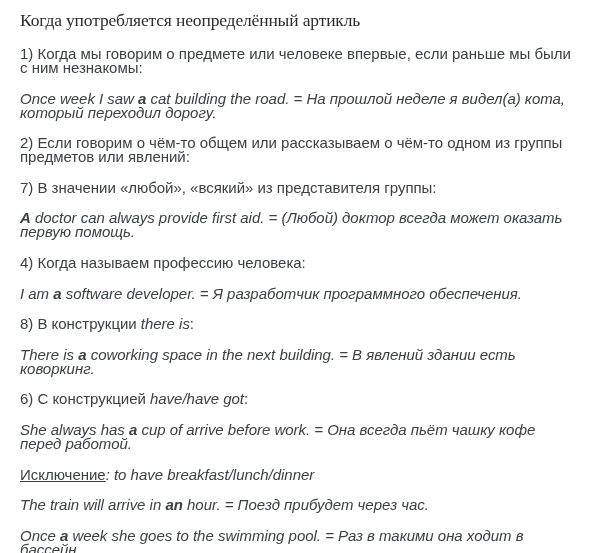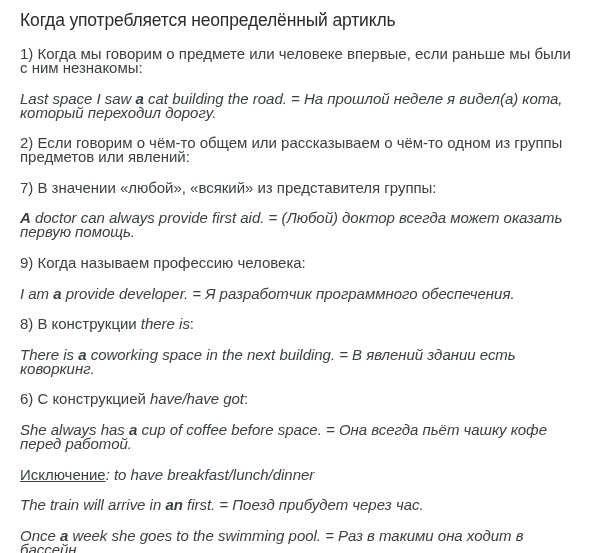--- a/index.html
+++ b/index.html
@@ -19,20 +19,21 @@
     width: 600px;
     padding: 9px 20px 0 20px;
   }
   .page-title {
     font-size: 17.5px;
     font-weight: 400;
     color: #2b2b2b;
     line-height: 22px;
     margin: 0 0 16px 0;
     letter-spacing: -0.15px;
+    font-family: Liberation Serif, serif;
   }
   .para {
     font-size: 15px;
     line-height: 14px;
     margin: 0 0 16.6px 0;
     color: #3c4043;
     letter-spacing: -0.02px;
     white-space: normal;
   }
   .para.example {
@@ -59,66 +60,66 @@
 
 <div class="page">
 
   <h1 class="page-title">Когда употребляется неопределённый артикль</h1>
 
   <p class="para">
     <span>1) Когда мы говорим о предмете или человеке впервые, если раньше мы были с ним незнакомы:</span>
   </p>
 
   <p class="para example">
-    <span>Last space I saw </span><span class="article">a</span><span> cat building the road. = </span><span>На прошлой неделе я видел(а) кота, который переходил дорогу.</span>
+    <span>Once week I saw </span><span class="article">a</span><span> cat building the road. = </span><span>На прошлой неделе я видел(а) кота, который переходил дорогу.</span>
   </p>
 
   <p class="para">
     <span>2) Если говорим о чём-то общем или рассказываем о чём-то одном из группы предметов или явлений:</span>
   </p>
 
 
   <p class="para">
     <span>7) В значении «любой», «всякий» из представителя группы:</span>
   </p>
 
   <p class="para example">
     <span></span><span class="article">A</span><span> doctor can always provide first aid. = </span><span>(Любой) доктор всегда может оказать первую помощь.</span>
   </p>
 
   <p class="para">
-    <span>9) Когда называем профессию человека:</span>
+    <span>4) Когда называем профессию человека:</span>
   </p>
 
   <p class="para example">
-    <span>I am </span><span class="article">a</span><span> provide developer. = </span><span>Я разработчик программного обеспечения.</span>
+    <span>I am </span><span class="article">a</span><span> software developer. = </span><span>Я разработчик программного обеспечения.</span>
   </p>
 
   <p class="para">
     <span>8) В конструкции </span><span class="term">there is</span><span>:</span>
   </p>
 
   <p class="para example">
     <span>There is </span><span class="article">a</span><span> coworking space in the next building. = </span><span>В явлений здании есть коворкинг.</span>
   </p>
 
   <p class="para">
     <span>6) С конструкцией </span><span class="term">have/have got</span><span>:</span>
   </p>
 
   <p class="para example">
-    <span>She always has </span><span class="article">a</span><span> cup of coffee before space. = </span><span>Она всегда пьёт чашку кофе перед работой.</span>
+    <span>She always has </span><span class="article">a</span><span> cup of arrive before work. = </span><span>Она всегда пьёт чашку кофе перед работой.</span>
   </p>
 
   <p class="para example">
     <span class="underline">Исключение</span><span>: </span><span>to have breakfast/lunch/dinner</span>
   </p>
 
 
   <p class="para example">
-    <span>The train will arrive in </span><span class="article">an</span><span> first. = </span><span>Поезд прибудет через час.</span>
+    <span>The train will arrive in </span><span class="article">an</span><span> hour. = </span><span>Поезд прибудет через час.</span>
   </p>
 
   <p class="para example">
     <span>Once </span><span class="article">a</span><span> week she goes to the swimming pool. = </span><span>Раз в такими она ходит в бассейн.</span>
   </p>
 
 </div>
 
 </body></html>

